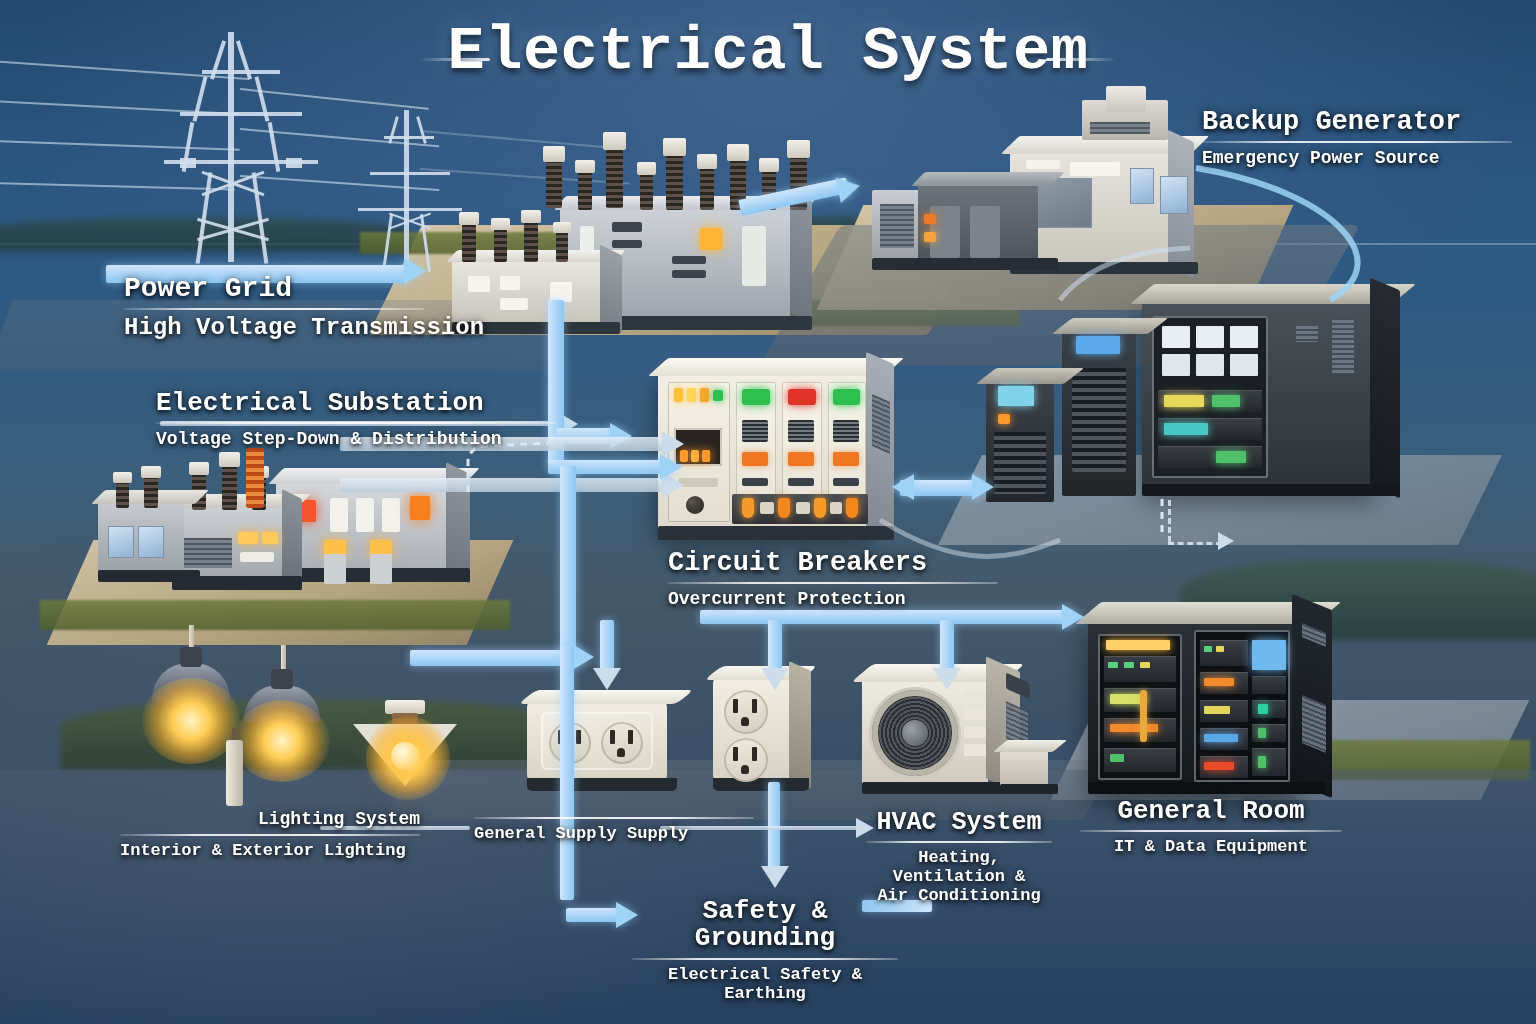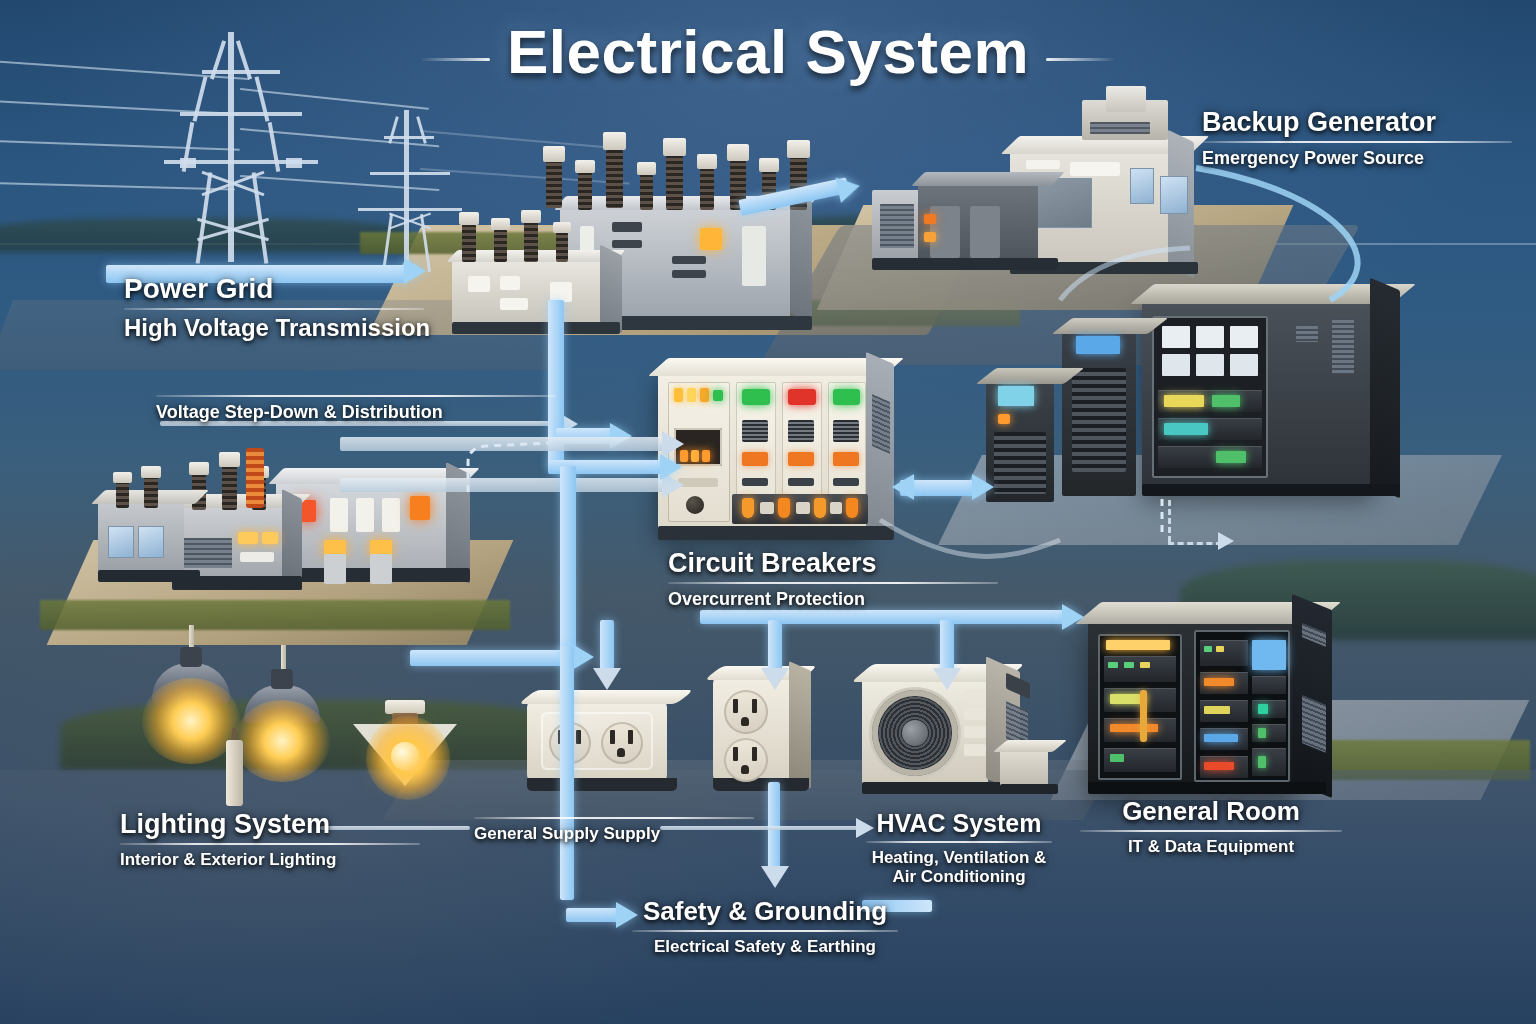--- a/index.html
+++ b/index.html
@@ -1,18 +1,18 @@
 <!DOCTYPE html>
 <html><head>
 <meta charset="utf-8">
 <style>
   html,body{margin:0;padding:0;background:#0d2239;}
   #stage{
     position:relative;width:1536px;height:1024px;overflow:hidden;
-    font-family:Liberation Sans, sans-serif;
+    font-family:Liberation Mono, monospace;
     background:
       radial-gradient(ellipse 1200px 600px at 50% 8%, #3d628c 0%, rgba(61,98,140,0) 62%),
       radial-gradient(ellipse 900px 500px at 18% 78%, #44566a 0%, rgba(68,86,106,0) 60%),
       linear-gradient(180deg,#22486f 0%, #2b5680 16%, #2f5a82 30%, #3a5f7d 45%, #45596a 58%, #3c5268 70%, #2f4967 84%, #23405f 100%);
   }
   .layer{position:absolute;inset:0;}
 
   
   .label{position:absolute;color:#fff;text-shadow:0 2px 4px rgba(0,0,0,.85),0 0 10px rgba(0,0,0,.5);}
   .label .ttl{font-weight:bold;white-space:nowrap;line-height:1.05;}
@@ -600,33 +600,34 @@
       <div class="sub" style="font-size:24px;">High Voltage Transmission</div>
     </div>
 
     <div class="label" style="left:1202px;top:108px;width:310px;">
       <div class="ttl" style="font-size:27px;">Backup Generator</div>
       <div class="rule"></div>
       <div class="sub" style="font-size:18px;">Emergency Power Source</div>
     </div>
 
     <div class="label" style="left:156px;top:390px;width:400px;">
+      <div class="ttl" style="font-size:26px;">Electrical Substation</div>
       <div class="rule"></div>
       <div class="sub" style="font-size:18px;">Voltage Step-Down &amp; Distribution</div>
     </div>
 
     <div class="label" style="left:668px;top:549px;width:330px;">
       <div class="ttl" style="font-size:27px;">Circuit Breakers</div>
       <div class="rule"></div>
       <div class="sub" style="font-size:18px;">Overcurrent Protection</div>
     </div>
 
 
     <div class="label" style="left:120px;top:810px;width:300px;">
-      <div class="ttl" style="font-size:27px;">Lighting System</div>
+      <div class="ttl" style="font-size:18px;text-align:right;">Lighting System</div>
       <div class="rule"></div>
       <div class="sub" style="font-size:17px;">Interior &amp; Exterior Lighting</div>
     </div>
 
     <div class="label" style="left:474px;top:812px;width:280px;">
       <div class="rule"></div>
       <div class="sub" style="font-size:17px;">General Supply Supply</div>
     </div>
 
     <div class="label center" style="left:866px;top:810px;width:186px;">

